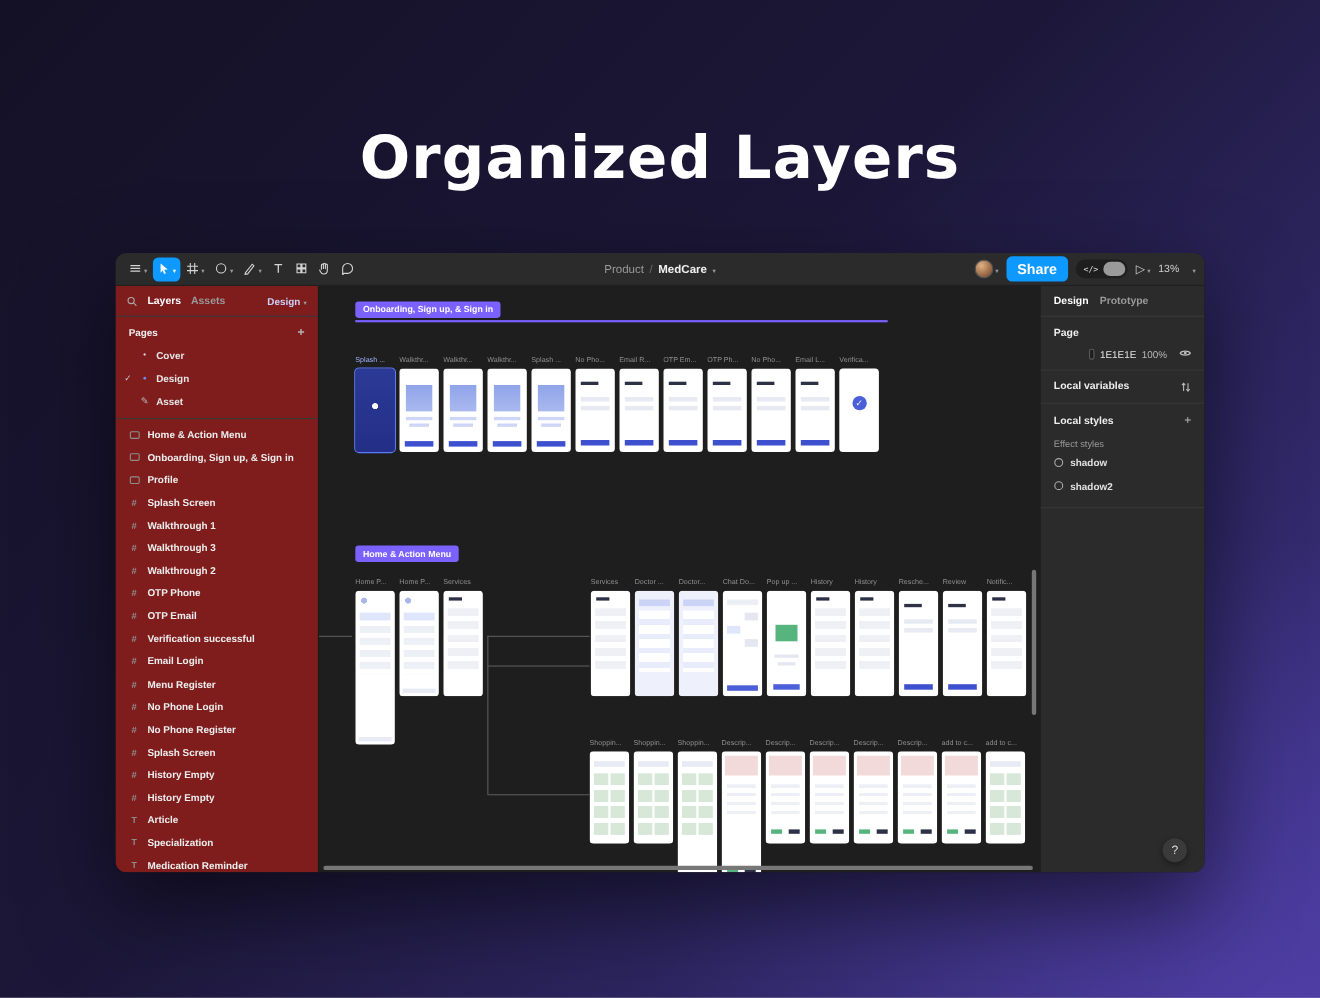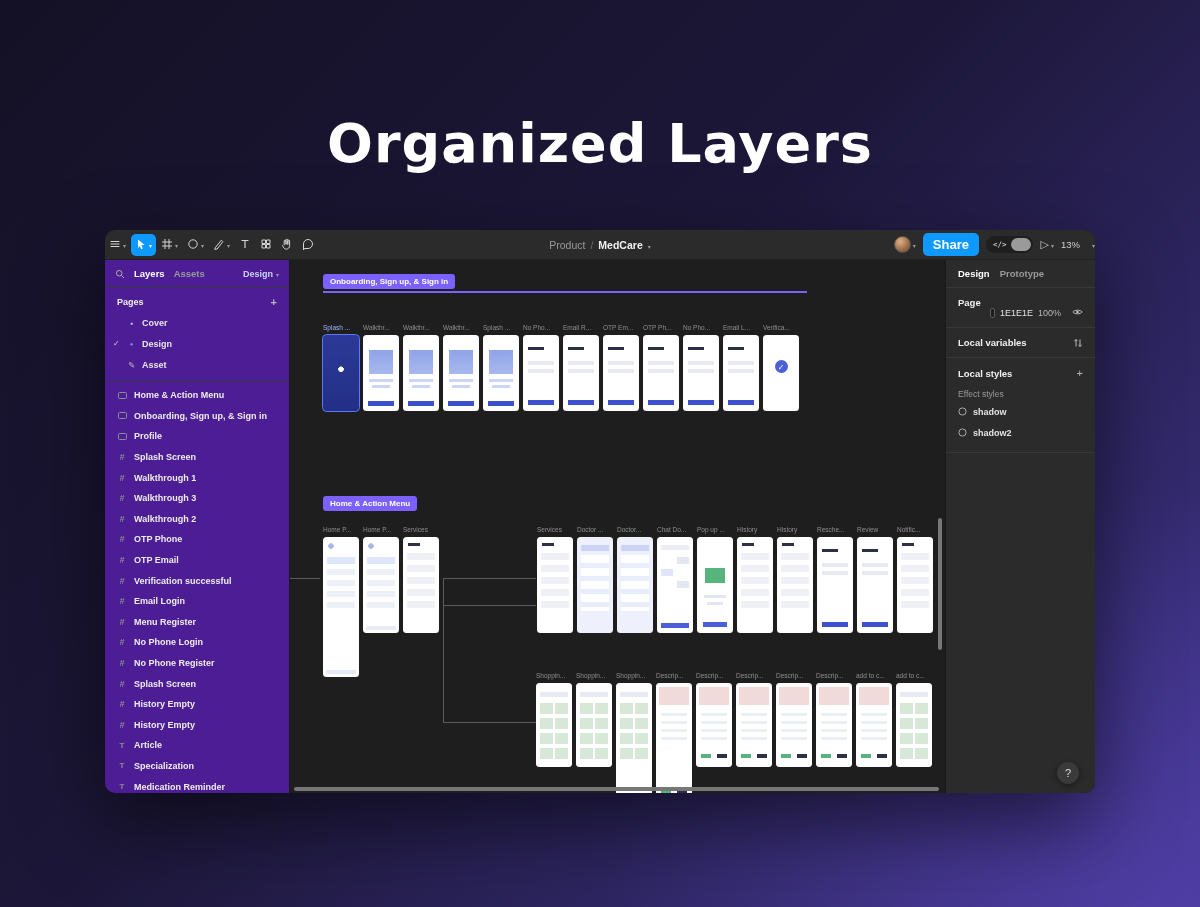--- a/index.html
+++ b/index.html
@@ -18,42 +18,42 @@
     font-size:54px; font-weight:700; letter-spacing:1px;
   }
   
   .win {
     position:absolute; left:105px; top:230px; width:990px; height:563px;
     background:#1c1c1c; border-radius:10px; overflow:hidden;
     box-shadow:0 30px 80px rgba(0,0,0,0.55);
     font-size:9px;
   }
   
-  .fw-toolbar { position:relative; height:30px; background:#2b2b2b; display:flex; align-items:center; padding:0 0; border-bottom:1px solid #1f1f1f; }
+  .fw-toolbar { position:relative; height:30px; background:#2b2b2b; display:flex; align-items:center; padding:0 8px; border-bottom:1px solid #1f1f1f; }
   .tb-left { display:flex; align-items:center; gap:1px; }
   .tool { display:flex; align-items:center; gap:2px; padding:4px 4px; border-radius:5px; }
   .tool.active { background:#0d99ff; }
   .chev::before { content:'▾'; font-size:6px; color:#9a9a9a; }
   .tool.active .chev::before { color:#eaf5ff; }
   .tb-center { position:absolute; left:50%; transform:translateX(-50%); display:flex; align-items:center; gap:5px; font-size:10.5px; }
   .bc-project { color:#9a9a9a; }
   .bc-sep { color:#6a6a6a; }
   .bc-file { color:#f0f0f0; font-weight:600; }
   .tb-right { margin-left:auto; display:flex; align-items:center; gap:7px; }
   .avatar { width:17px; height:17px; border-radius:50%; background:radial-gradient(circle at 35% 30%, #e0b184, #8a5a3a 75%); border:1px solid #555; }
   .share-btn { background:#0d99ff; color:#fff; font-weight:600; font-size:13px; padding:4px 10px; border-radius:5px; border:none; }
   .dev-wrap { display:flex; align-items:center; background:#1e1e1e; border-radius:9px; padding:2px; }
   .dev-code { font-family:"DejaVu Sans Mono",monospace; font-size:7.5px; color:#ddd; padding:0 5px; }
   .dev-knob { width:20px; height:13px; border-radius:7px; background:#9a9a9a; }
   .ic-play::before { content:'▷'; font-size:11px; color:#cfcfcf; }
   .zoom-label { font-size:9.5px; color:#cfcfcf; }
   
   .fw-body { display:flex; height:533px; }
   
-  .sidebar { width:185px; background:#4c1d95; border-right:1px solid #1a1a1a; display:flex; flex-direction:column; }
+  .sidebar { width:185px; background:#7f1d1d; border-right:1px solid #1a1a1a; display:flex; flex-direction:column; }
   .sb-top { height:28px; display:flex; align-items:center; gap:9px; padding:0 10px; border-bottom:1px solid #383838; flex:none; }
   .sb-tabs { display:flex; gap:9px; }
   .sb-tab { color:#9a9a9a; font-weight:600; font-size:9.5px; }
   .sb-tab.active { color:#ffffff; }
   .sb-pagemenu { margin-left:auto; display:flex; align-items:center; gap:3px; color:#cdd2fb; font-weight:600; }
   .pages-header { display:flex; align-items:center; padding:8px 12px 4px 12px; color:#f0f0f0; font-weight:700; }
   .plus { margin-left:auto; color:#b5b5b5; }
   .plus::before { content:'+'; font-size:11px; }
   .pg-row { height:21px; display:flex; align-items:center; gap:6px; padding:0 12px 0 8px; color:#e6e6e6; font-weight:600; }
   .check { width:8px; font-size:8px; color:#cfcfcf; opacity:0; }
@@ -142,21 +142,21 @@
   .help-btn { position:absolute; right:16px; bottom:9px; width:22px; height:22px; border-radius:50%; background:#3a3a3a; color:#ddd; border:none; font-size:11px; z-index:9; box-shadow:0 2px 6px rgba(0,0,0,.4); }
   
   .inspector { width:150px; background:#2b2b2b; border-left:1px solid #1a1a1a; color:#ddd; display:flex; flex-direction:column; }
   .ins-tabs { height:28px; display:flex; align-items:center; gap:10px; padding:0 12px; border-bottom:1px solid #383838; flex:none; }
   .ins-tab { color:#9a9a9a; font-weight:600; font-size:9.5px; }
   .ins-tab.active { color:#fff; }
   .ins-sec { padding:9px 12px; border-bottom:1px solid #383838; }
   .ins-h { color:#efefef; font-weight:700; font-size:9.5px; }
   .row-flex { display:flex; align-items:center; }
   .row-flex .plus, .row-flex .ic-right { margin-left:auto; }
-  .page-color-row { display:flex; align-items:flex-start; gap:5px; margin-top:0;padding-left:32px; }
+  .page-color-row { display:flex; align-items:flex-start; gap:5px; margin-top:9px;padding-left:32px; }
   .swatch { width:10px; height:10px; background:#1E1E1E; border:1px solid #5a5a5a; border-radius:2px; }
   .hex { color:#e2e2e2; }
   .opacity { margin-left:auto; color:#b8b8b8; }
   .eye { display:flex; margin-left:6px; }
   .sub-label { color:#9a9a9a; margin:10px 0 2px; font-size:8.5px; }
   .eff-row { display:flex; align-items:center; gap:6px; height:21px; color:#e2e2e2; font-weight:600; }
 </style>
 </head>
 <body>
 

